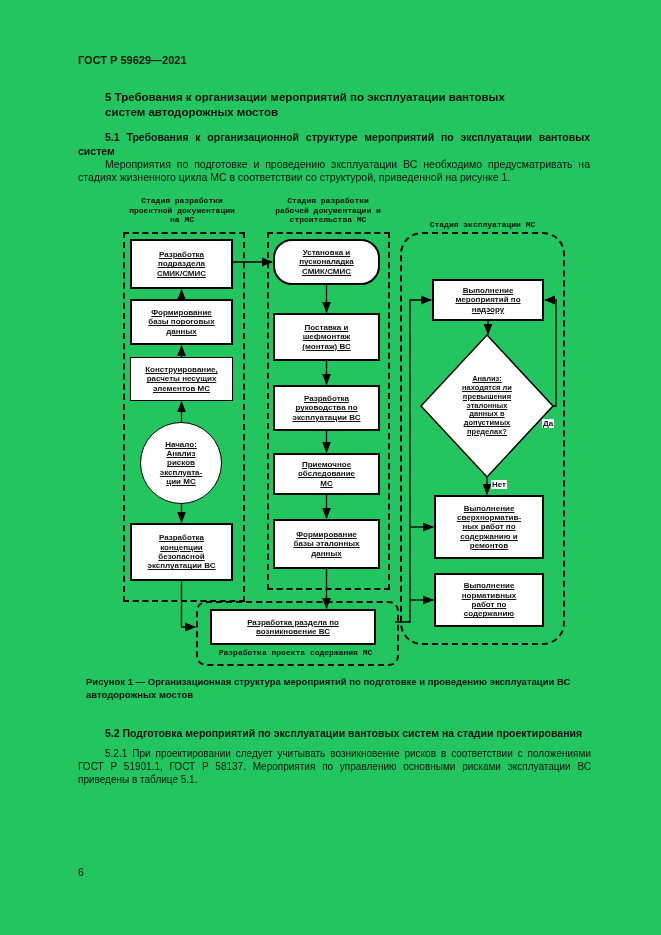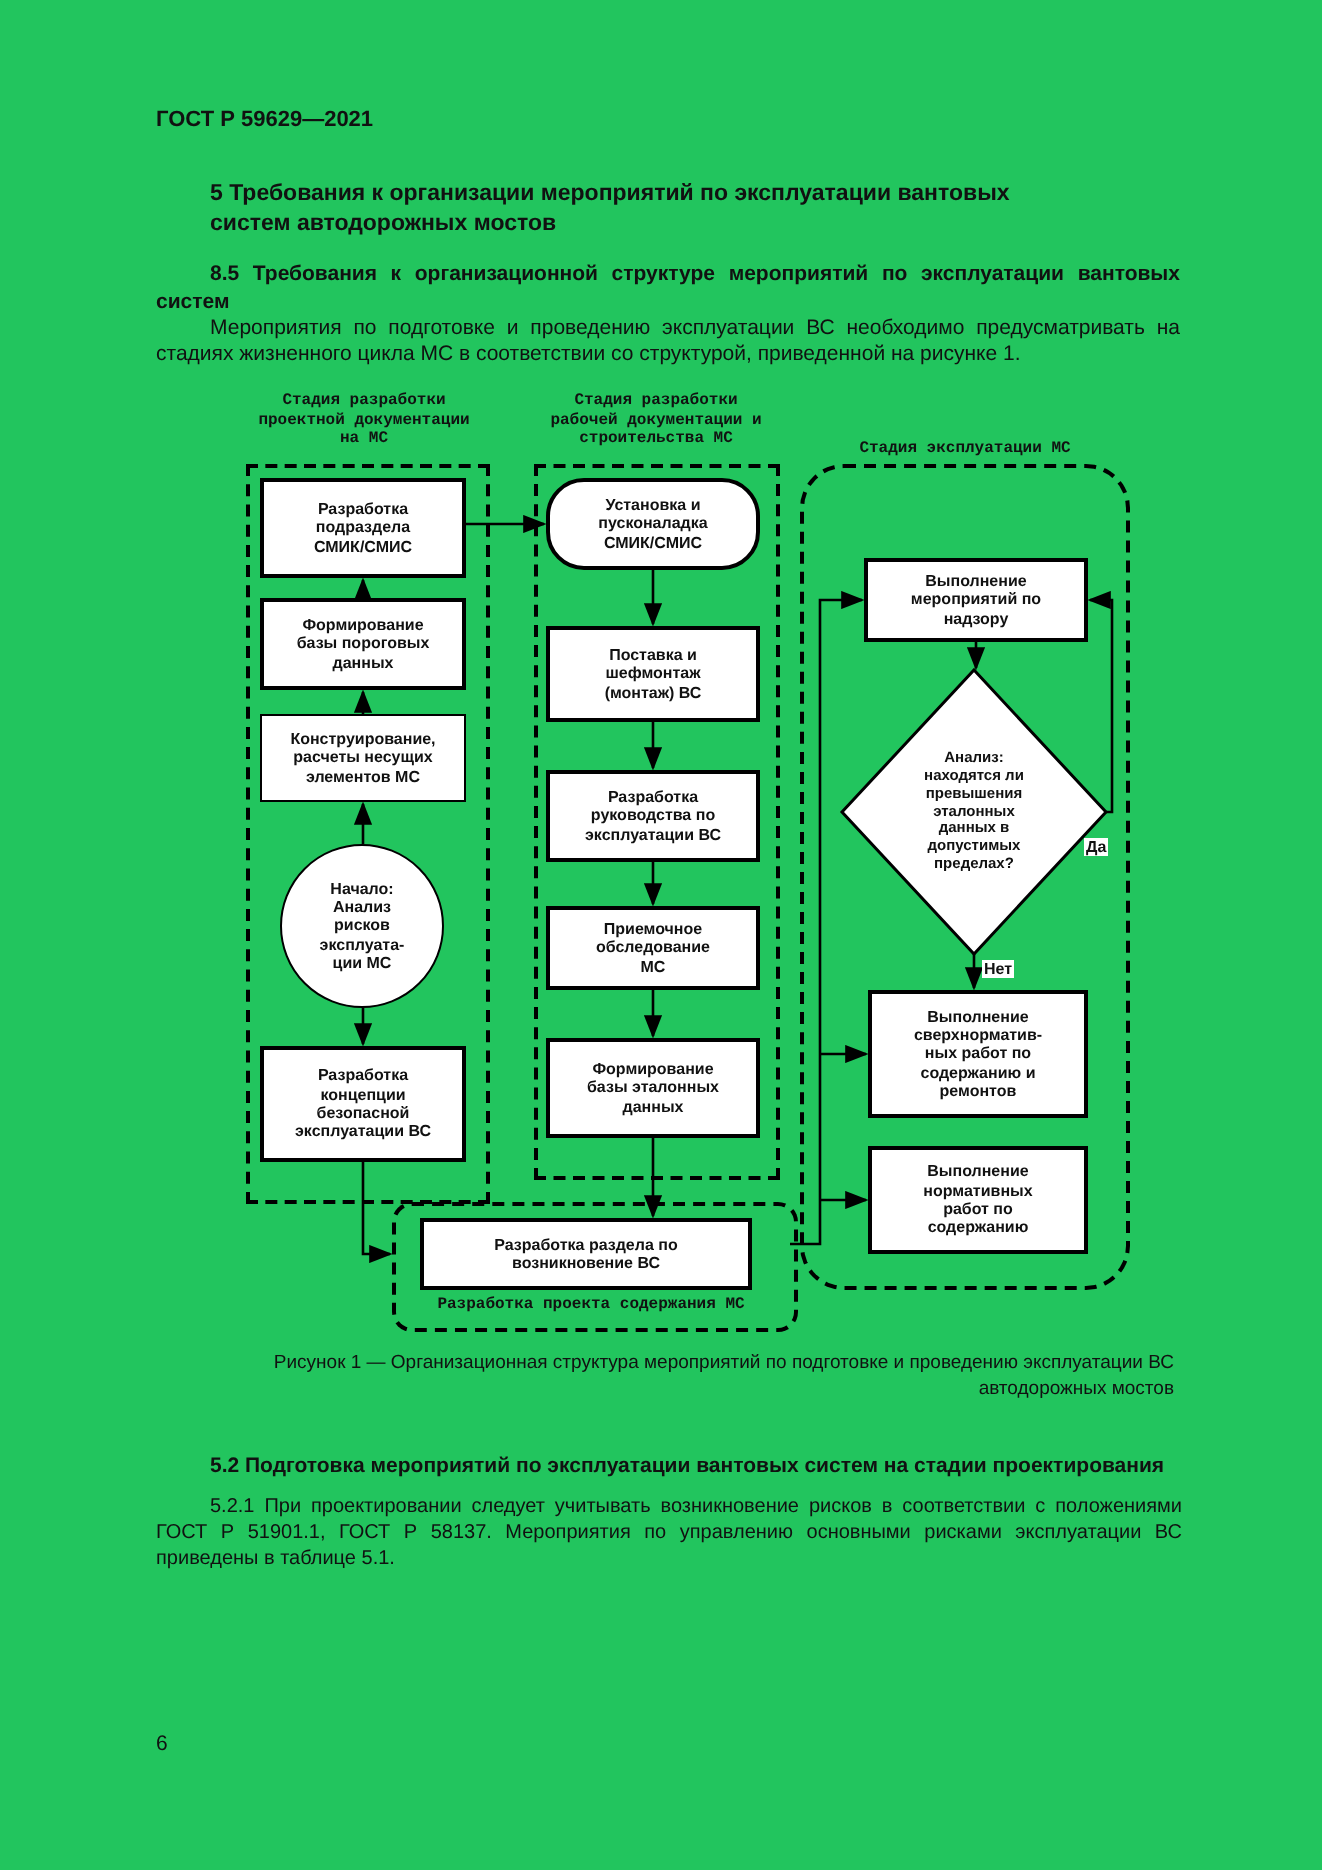--- a/index.html
+++ b/index.html
@@ -12,34 +12,34 @@
     overflow:hidden;
     margin:0 auto;
   }
   .abs{position:absolute;}
   .doc-header{left:78px;top:54px;font-size:11px;font-weight:bold;}
   .h5{left:105px;top:90px;width:420px;font-size:11.5px;font-weight:bold;line-height:1.32;}
   .h51{left:78px;top:131px;width:512px;font-size:10.5px;font-weight:bold;line-height:1.3;text-indent:27px;text-align:justify;}
   .p-body{left:78px;top:158px;width:512px;font-size:10.5px;line-height:1.28;text-indent:27px;text-align:justify;}
   .h52{left:105px;top:727px;width:500px;font-size:10.5px;font-weight:bold;}
   .p521{left:78px;top:747px;width:513px;font-size:10px;line-height:1.3;text-indent:27px;text-align:justify;}
-  .caption{left:71px;top:676px;width:516px;font-size:9.5px;line-height:1.35;text-align:right;}
+  .caption{left:86px;top:676px;width:516px;font-size:9.5px;line-height:1.35;text-align:left;font-weight:bold;}
   .page-num{left:78px;top:866px;font-size:10.5px;}
 
   
   .dash{
     position:absolute;border:2px dashed #000;background:transparent;z-index:0;
   }
   .rounded{border-radius:22px;}
   .rounded-sm{border-radius:10px;}
   .fbox{
     position:absolute;z-index:2;background:#fff;border:2px solid #000;
     display:flex;align-items:center;justify-content:center;
     text-align:center;font-size:8px;font-weight:bold;line-height:1.17;
-    white-space:pre-line;box-sizing:border-box;padding:12px;
+    white-space:pre-line;box-sizing:border-box;padding:12px;text-decoration:underline;
   }
   .thin{border-width:1px;}
   .circle{border-radius:50%;border-width:1.5px;}
   .naked{border:none;background:transparent;}
   .colhdr{
     position:absolute;z-index:2;text-align:center;font-size:8px;font-weight:bold;
     line-height:1.2;white-space:pre-line;font-family:Liberation Mono, monospace;
   }
   .small-lbl{
     position:absolute;z-index:3;font-size:8px;font-weight:bold;background:#fff;padding:0 1px;
@@ -47,21 +47,21 @@
   svg.flows{position:absolute;left:0;top:0;z-index:1;pointer-events:none;}
   .flow{stroke:#000;stroke-width:1.3;fill:none;}
 </style>
 </head>
 <body>
 
 <div class="page">
 
   <div class="abs doc-header">ГОСТ Р 59629—2021</div>
   <div class="abs h5">5 Требования к организации мероприятий по эксплуатации вантовых систем автодорожных мостов</div>
-  <div class="abs h51">8.5 Требования к организационной структуре мероприятий по эксплуатации вантовых систем</div>
+  <div class="abs h51">5.1 Требования к организационной структуре мероприятий по эксплуатации вантовых систем</div>
   <div class="abs p-body">Мероприятия по подготовке и проведению эксплуатации ВС необходимо предусматривать на стадиях жизненного цикла МС в соответствии со структурой, приведенной на рисунке 1.</div>
 
   <svg class="flows" width="661" height="935" viewBox="0 0 661 935">
     <defs>
       <marker id="ah" markerWidth="9" markerHeight="7" refX="8" refY="3.5" orient="auto">
         <path d="M0,0 L9,3.5 L0,7 z" fill="#000"></path>
       </marker>
     </defs>
 
     <path class="flow" d="M181.5,422 L181.5,402" marker-end="url(#ah)"></path>

